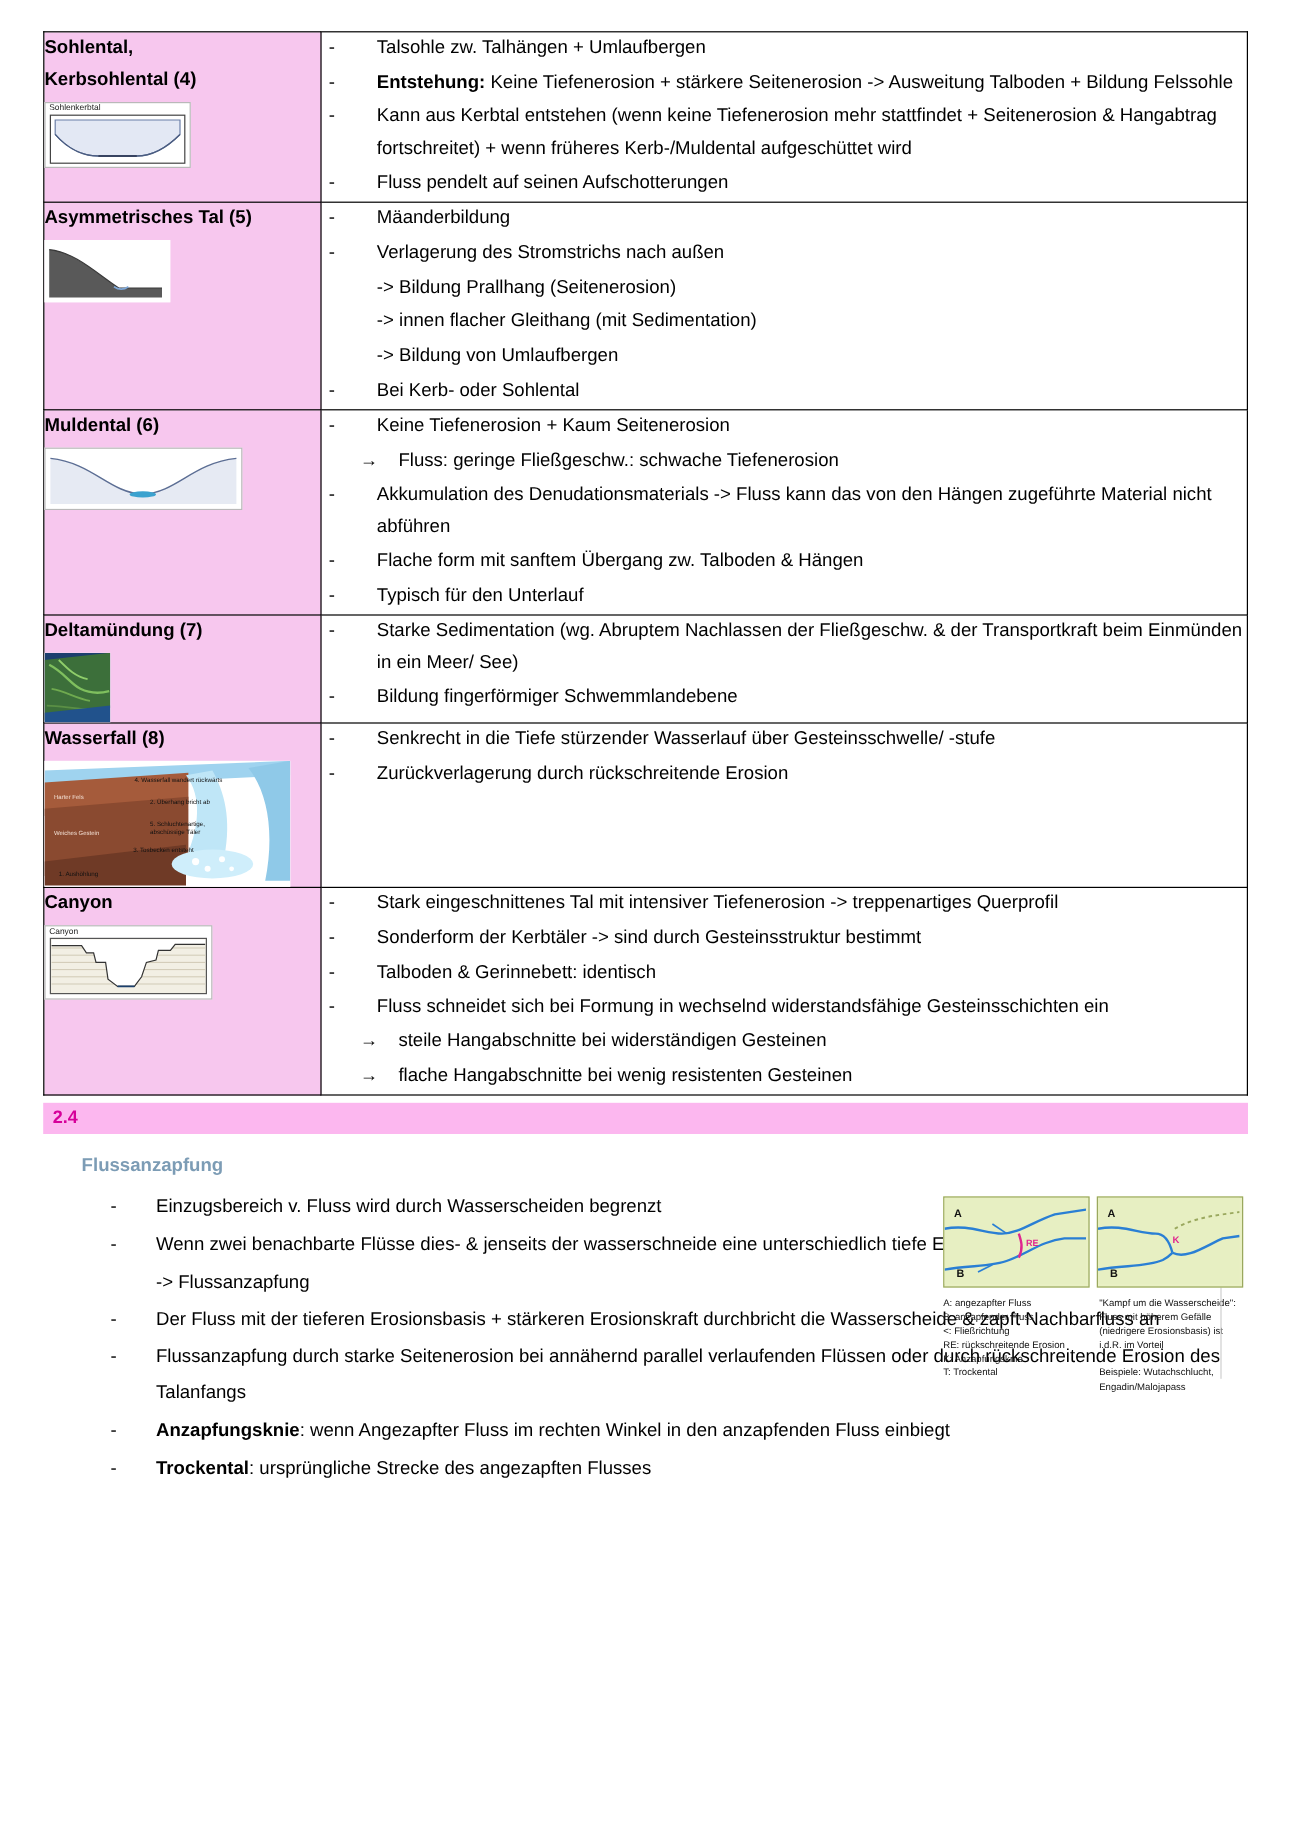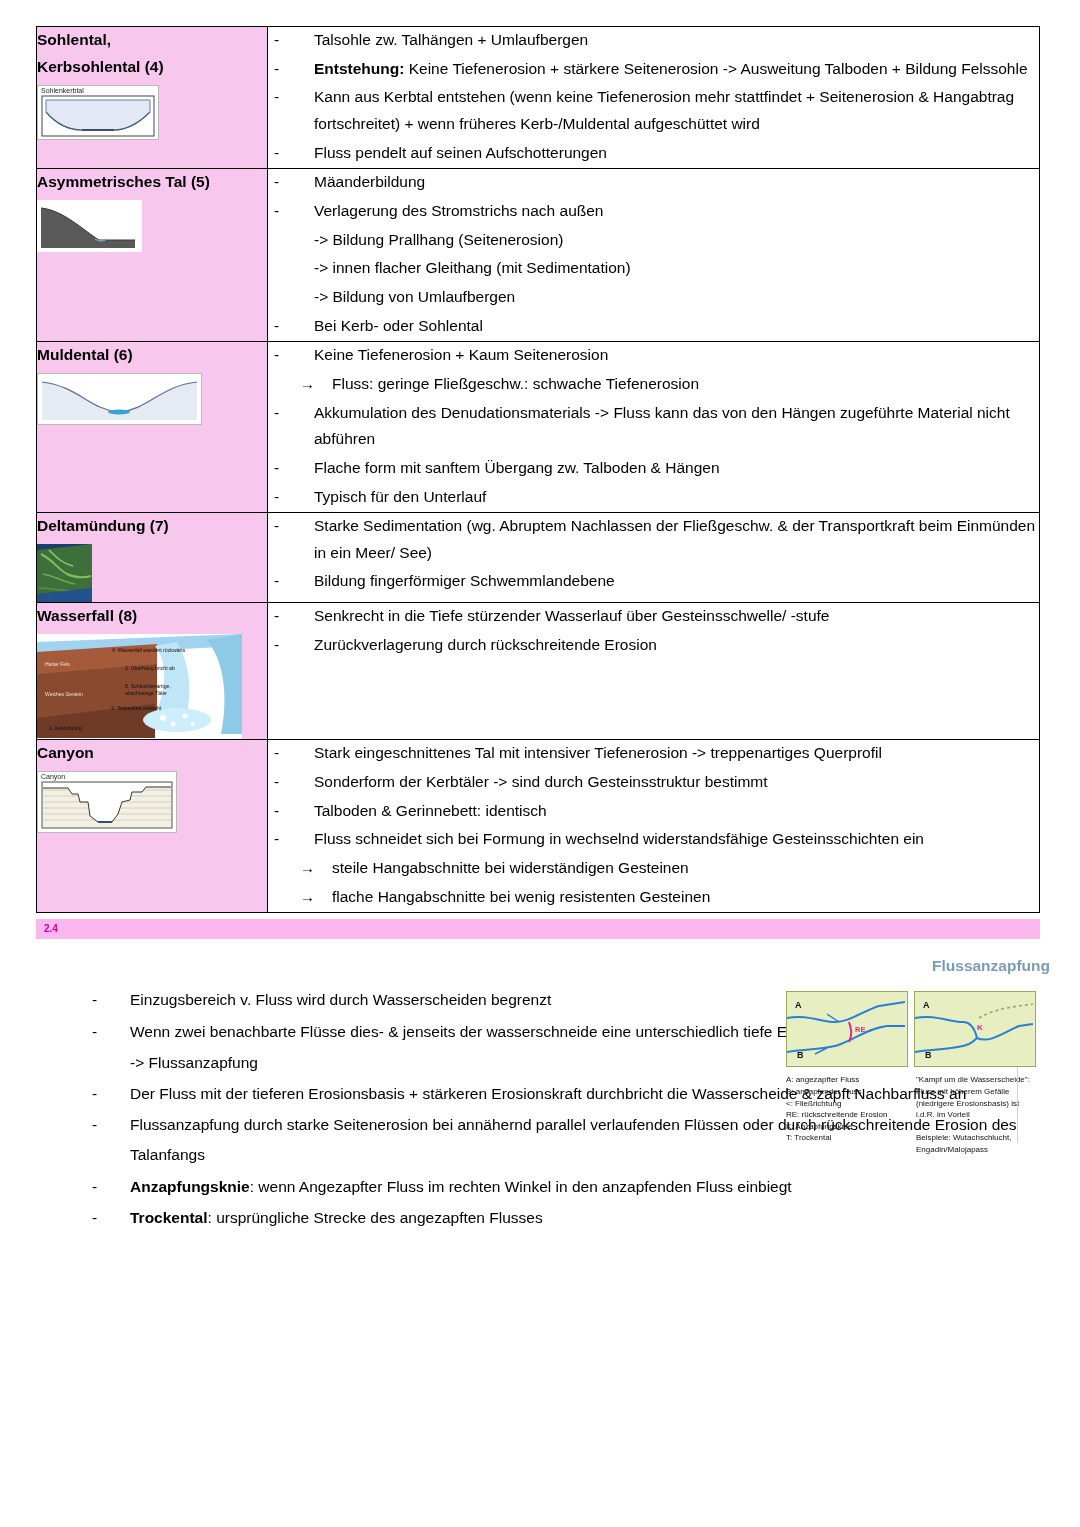--- a/index.html
+++ b/index.html
@@ -105,32 +105,31 @@
 
   
   .section-bar {
     margin-top: 6px;
     margin-left: 6px;
     width: 1004px;
     background: #fcb7ef;
     box-sizing: border-box;
     padding: 4px 8px 5px 8px;
     font-weight: bold;
-    font-size: 10px;
+    font-size: 15px;
     color: #d6009a;
     display: flex;
     gap: 14px;
   }
   .section-bar .num { color: #d6009a; }
   .subheading {
     margin: 18px 0 10px 38px;
     font-size: 15.5px;
     font-weight: bold;
     color: #7c9cb5;
-    text-align: right;
   }
   .body-section {
     position: relative;
     margin-left: 38px;
     width: 1000px;
   }
   ul.body-bullets {
     list-style: none;
     margin: 0;
     padding: 0;

